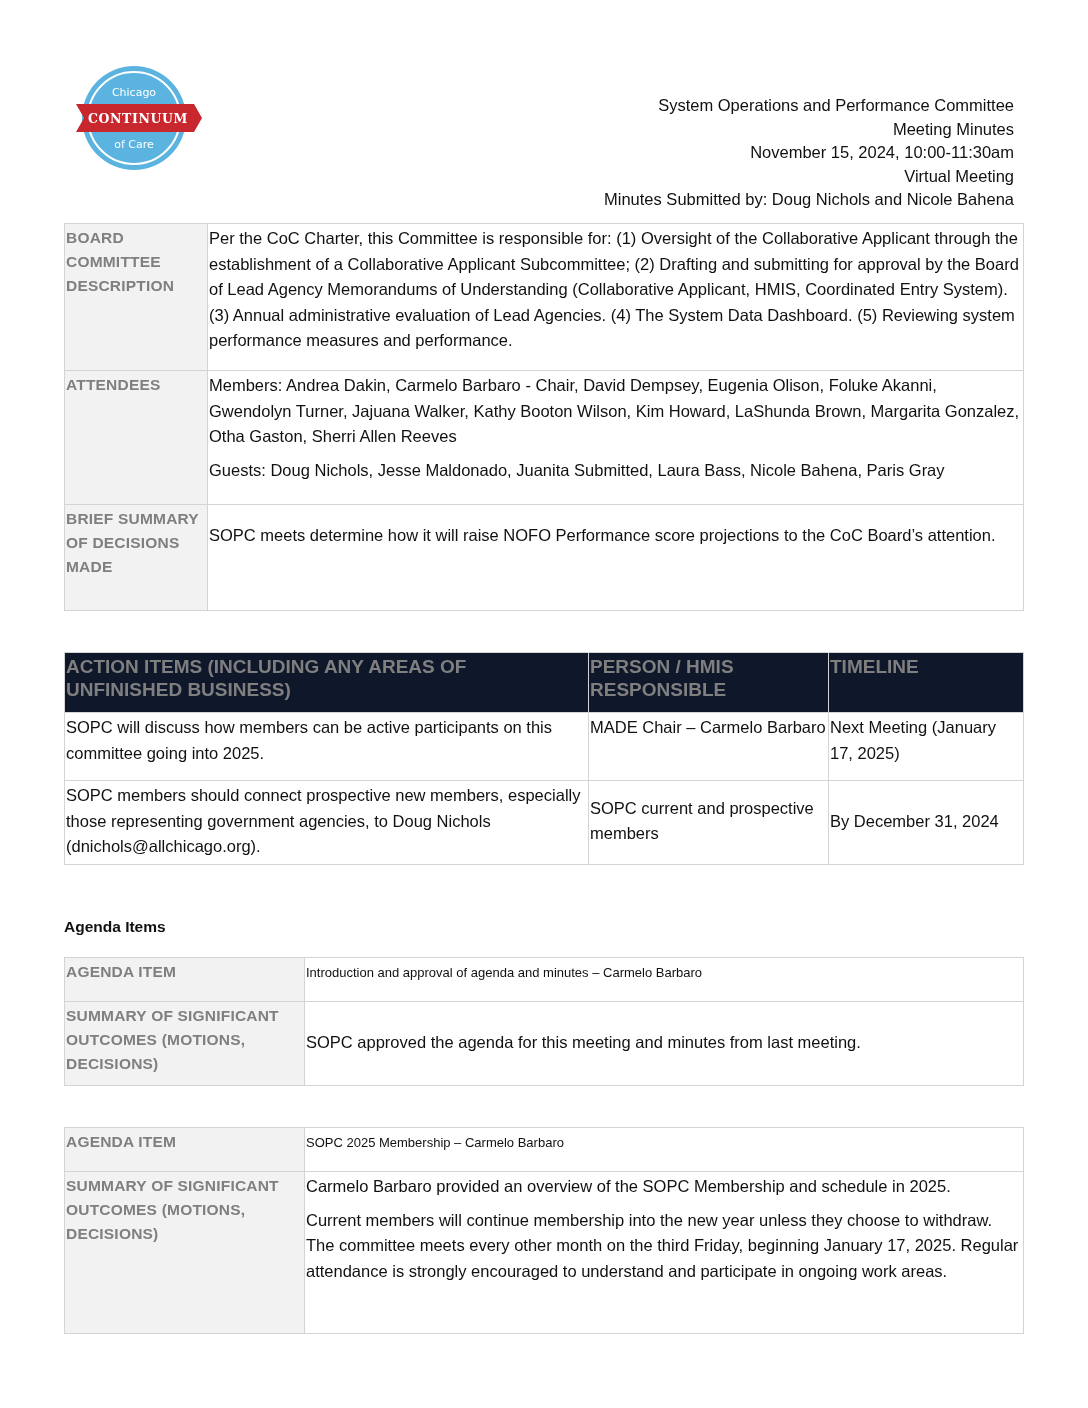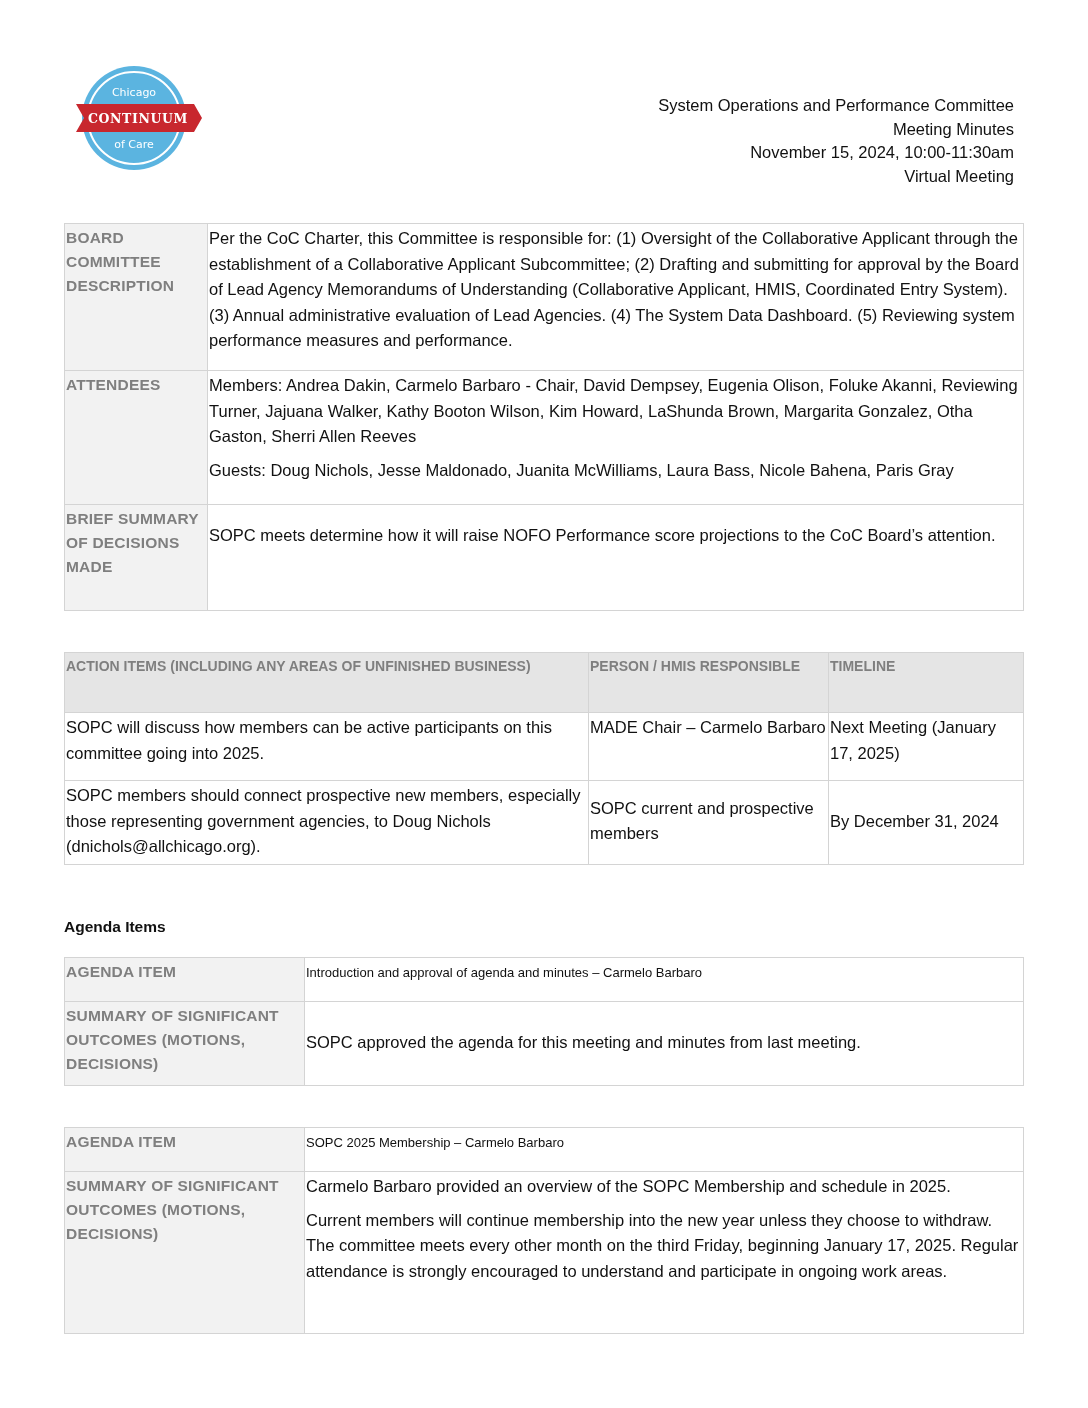--- a/index.html
+++ b/index.html
@@ -20,22 +20,22 @@
   }
   table.doc td {
     border: 1.5px solid #d4d4d4; vertical-align: top; padding: 2px 1px 4px 1px; margin-top: 48px;
   }
   td.label {
     background: #f2f2f2; color: #7f7f7f; font-weight: bold;
     font-size: 15.5px; line-height: 24px; padding: 4px 8px;
     vertical-align: middle; letter-spacing: 0.2px;
   }
   td.head {
-    background: #e5e5e5; color: #7f7f7f; font-weight: bold;
-    font-size: 14px; line-height: 23px; padding: 6px 8px; vertical-align: middle;
+    background: #0f172a; color: #7f7f7f; font-weight: bold;
+    font-size: 19px; line-height: 23px; padding: 6px 8px; vertical-align: middle;
   }
   td.bold-text { font-weight: normal; font-size: 13px; }
   p.cell-p { margin: 0 0 8px 0; }
   p.cell-p:last-child { margin-bottom: 0; }
   .section-heading {
     position: absolute; left: 64px; top: 918px;
     font-weight: bold; font-size: 15.5px;
   }
   #t1 { top: 223px; }
   #t2 { top: 652px; }
@@ -54,39 +54,40 @@
     <text x="66" y="59" text-anchor="middle" font-size="12.5" font-weight="bold" fill="#ffffff" font-family="DejaVu Serif, serif" letter-spacing="0.6">CONTINUUM</text>
     <text x="62" y="84" text-anchor="middle" font-size="11" fill="#ffffff" font-family="DejaVu Sans, sans-serif">of Care</text>
   </svg>
 </div>
 
 <div class="header-block">
   <div>System Operations and Performance Committee</div>
   <div>Meeting Minutes</div>
   <div>November 15, 2024, 10:00-11:30am</div>
   <div>Virtual Meeting</div>
+  <div>Minutes Submitted by: Doug Nichols and Nicole Bahena</div>
 </div>
 
 <table class="doc" id="t1">
   <colgroup>
       <col style="width:143px">
       <col>
     </colgroup>
   <tbody>
       <tr style="height:147px">
     <td class="label">BOARD COMMITTEE DESCRIPTION</td>
     <td>
       <p class="cell-p">Per the CoC Charter, this Committee is responsible for: (1) Oversight of the Collaborative Applicant through the establishment of a Collaborative Applicant Subcommittee; (2) Drafting and submitting for approval by the Board of Lead Agency Memorandums of Understanding (Collaborative Applicant, HMIS, Coordinated Entry System). (3) Annual administrative evaluation of Lead Agencies. (4) The System Data Dashboard. (5) Reviewing system performance measures and performance.</p>
     </td>
   </tr>
   <tr style="height:134px">
     <td class="label">ATTENDEES</td>
     <td>
-      <p class="cell-p">Members: Andrea Dakin, Carmelo Barbaro - Chair, David Dempsey, Eugenia Olison, Foluke Akanni, Reviewing Turner, Jajuana Walker, Kathy Booton Wilson, Kim Howard, LaShunda Brown, Margarita Gonzalez, Otha Gaston, Sherri Allen Reeves</p>
-      <p class="cell-p">Guests: Doug Nichols, Jesse Maldonado, Juanita McWilliams, Laura Bass, Nicole Bahena, Paris Gray</p>
+      <p class="cell-p">Members: Andrea Dakin, Carmelo Barbaro - Chair, David Dempsey, Eugenia Olison, Foluke Akanni, Gwendolyn Turner, Jajuana Walker, Kathy Booton Wilson, Kim Howard, LaShunda Brown, Margarita Gonzalez, Otha Gaston, Sherri Allen Reeves</p>
+      <p class="cell-p">Guests: Doug Nichols, Jesse Maldonado, Juanita Submitted, Laura Bass, Nicole Bahena, Paris Gray</p>
     </td>
   </tr>
   <tr style="height:106px">
     <td class="label">BRIEF SUMMARY OF DECISIONS MADE</td>
     <td style="padding-top:18px">
       <p class="cell-p">SOPC meets determine how it will raise NOFO Performance score projections to the CoC Board’s attention.</p>
     </td>
   </tr>
 </tbody>
   </table>

